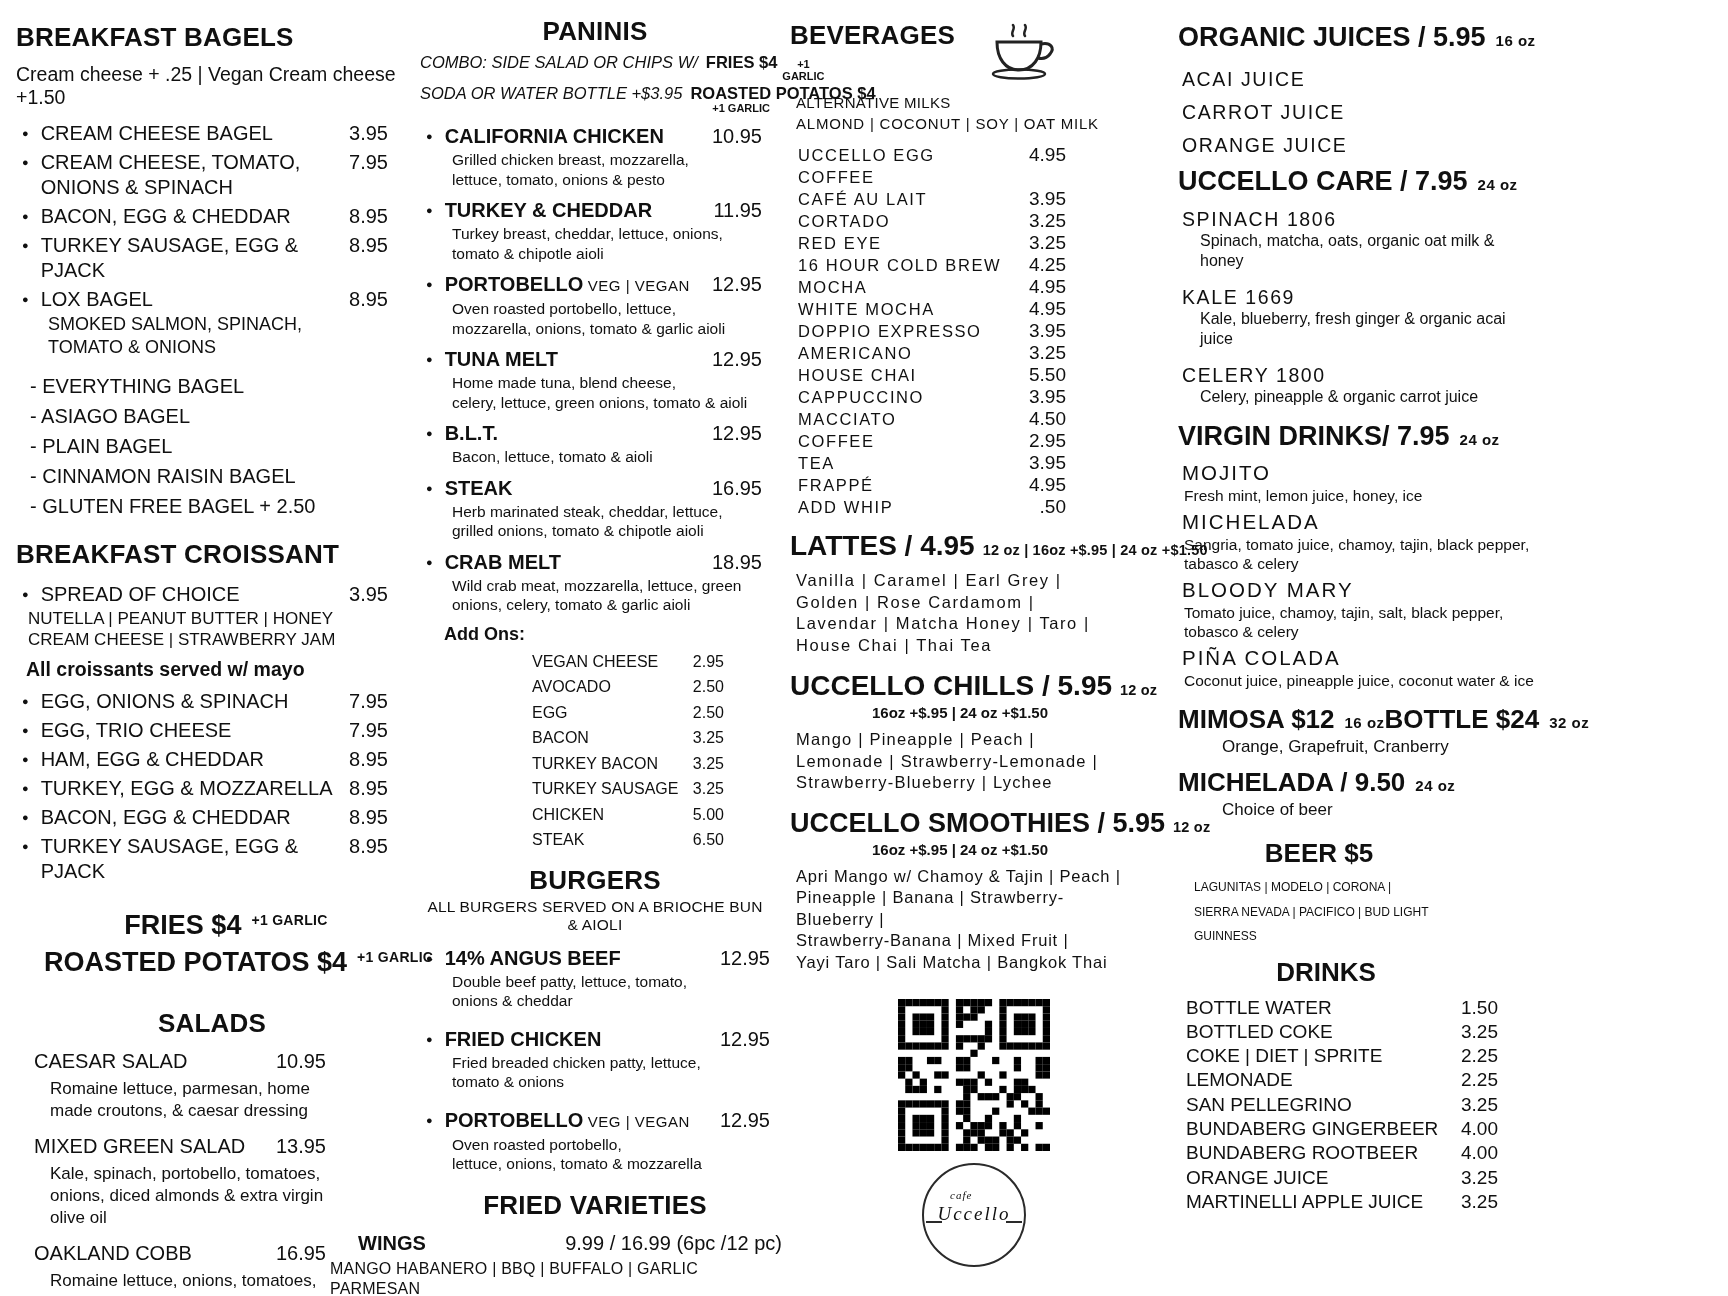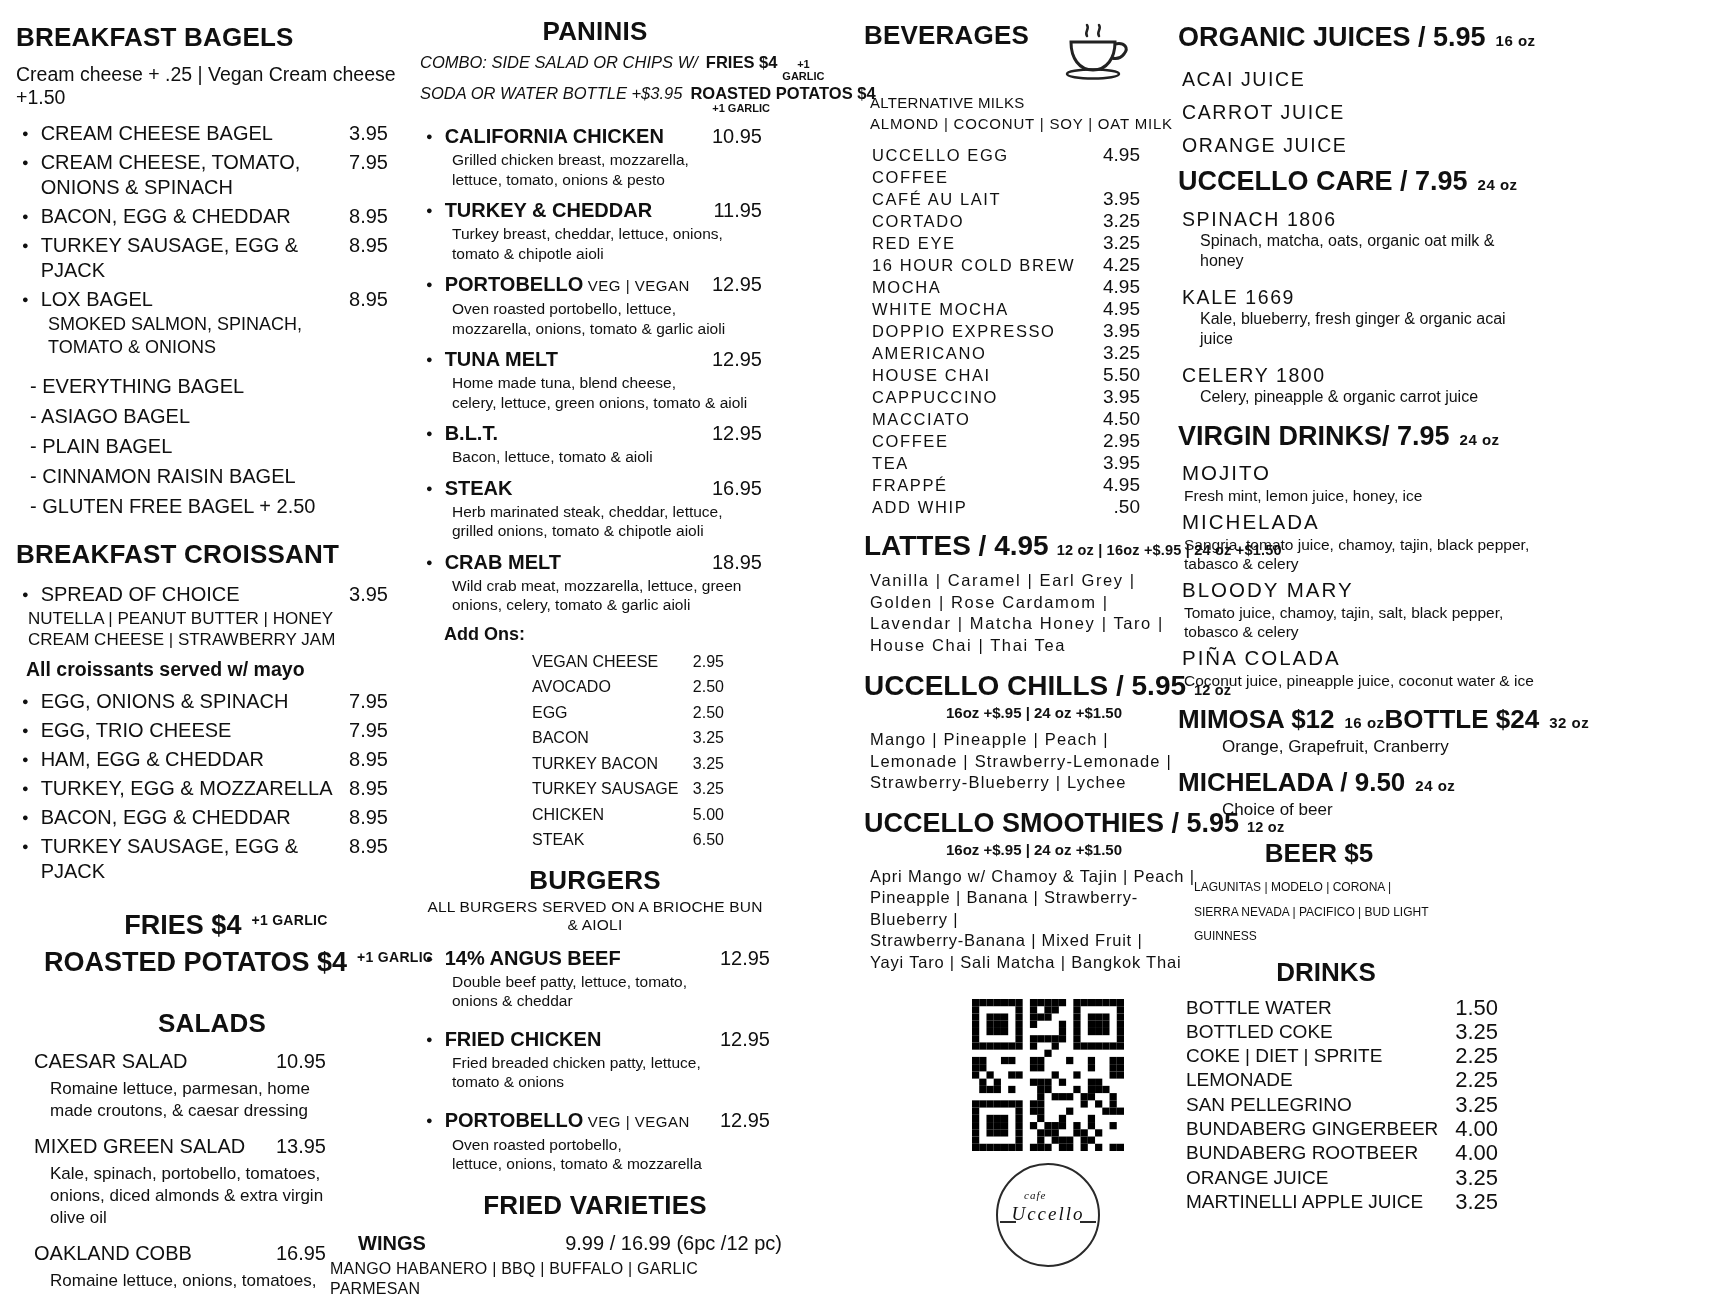--- a/index.html
+++ b/index.html
@@ -1,21 +1,21 @@
 <!DOCTYPE html>
 <html><head>
 <meta charset="utf-8">
 <style>
   html,body{margin:0;padding:0;background:#fff;}
   body{width:1728px;height:1296px;overflow:hidden;font-family:"Liberation Sans",sans-serif;color:#101010;}
   .page{position:relative;width:1728px;height:1296px;background:#fff;}
   .col{position:absolute;top:0;}
   .col1{left:16px;top:22px;width:392px;}
   .col2{left:420px;top:16px;width:350px;}
-  .col3{left:864px;top:20px;width:340px;}
+  .col3{left:790px;top:20px;width:340px;}
   .col4{left:1178px;top:22px;width:356px;}
 
   .h1{font-size:26px;font-weight:700;letter-spacing:.2px;}
   .h1.center{text-align:center;}
   .sizetag{font-size:15px;font-weight:700;margin-left:10px;letter-spacing:.5px;}
   .pre{white-space:pre-line;}
 
   
   .list .item{margin-bottom:4px;}
   .irow{display:flex;align-items:flex-start;}
@@ -102,21 +102,21 @@
   .mimosa-row{display:flex;align-items:baseline;margin-top:14px;white-space:nowrap;}
   .mimosa-row .h-inline{font-size:26px;}
   .gap{width:34px;}
   .under-desc{font-size:17px;margin:2px 0 10px 44px;}
   .beer-h{text-align:center;font-size:26px;font-weight:700;margin:18px 74px 6px 0;}
   .beer-list{font-size:12px;line-height:24.5px;margin-left:16px;}
   .drinks-h{text-align:center;font-size:26px;font-weight:700;margin:8px 60px 8px 0;}
   .drinks{width:312px;margin-left:8px;}
   .drinks .item{margin-bottom:0;}
   .drinks .iname{font-size:19px;line-height:24.3px;}
-  .drinks .iprice{font-size:22px;line-height:24.3px;}
+  .drinks .iprice{font-size:19px;line-height:24.3px;}
 </style>
 </head>
 <body>
 
 <div class="page">
 
   <div class="col col1">
     <div class="h1">BREAKFAST BAGELS</div>
     <div class="note19">Cream cheese + .25 | Vegan Cream cheese +1.50</div>
     <div class="list">

